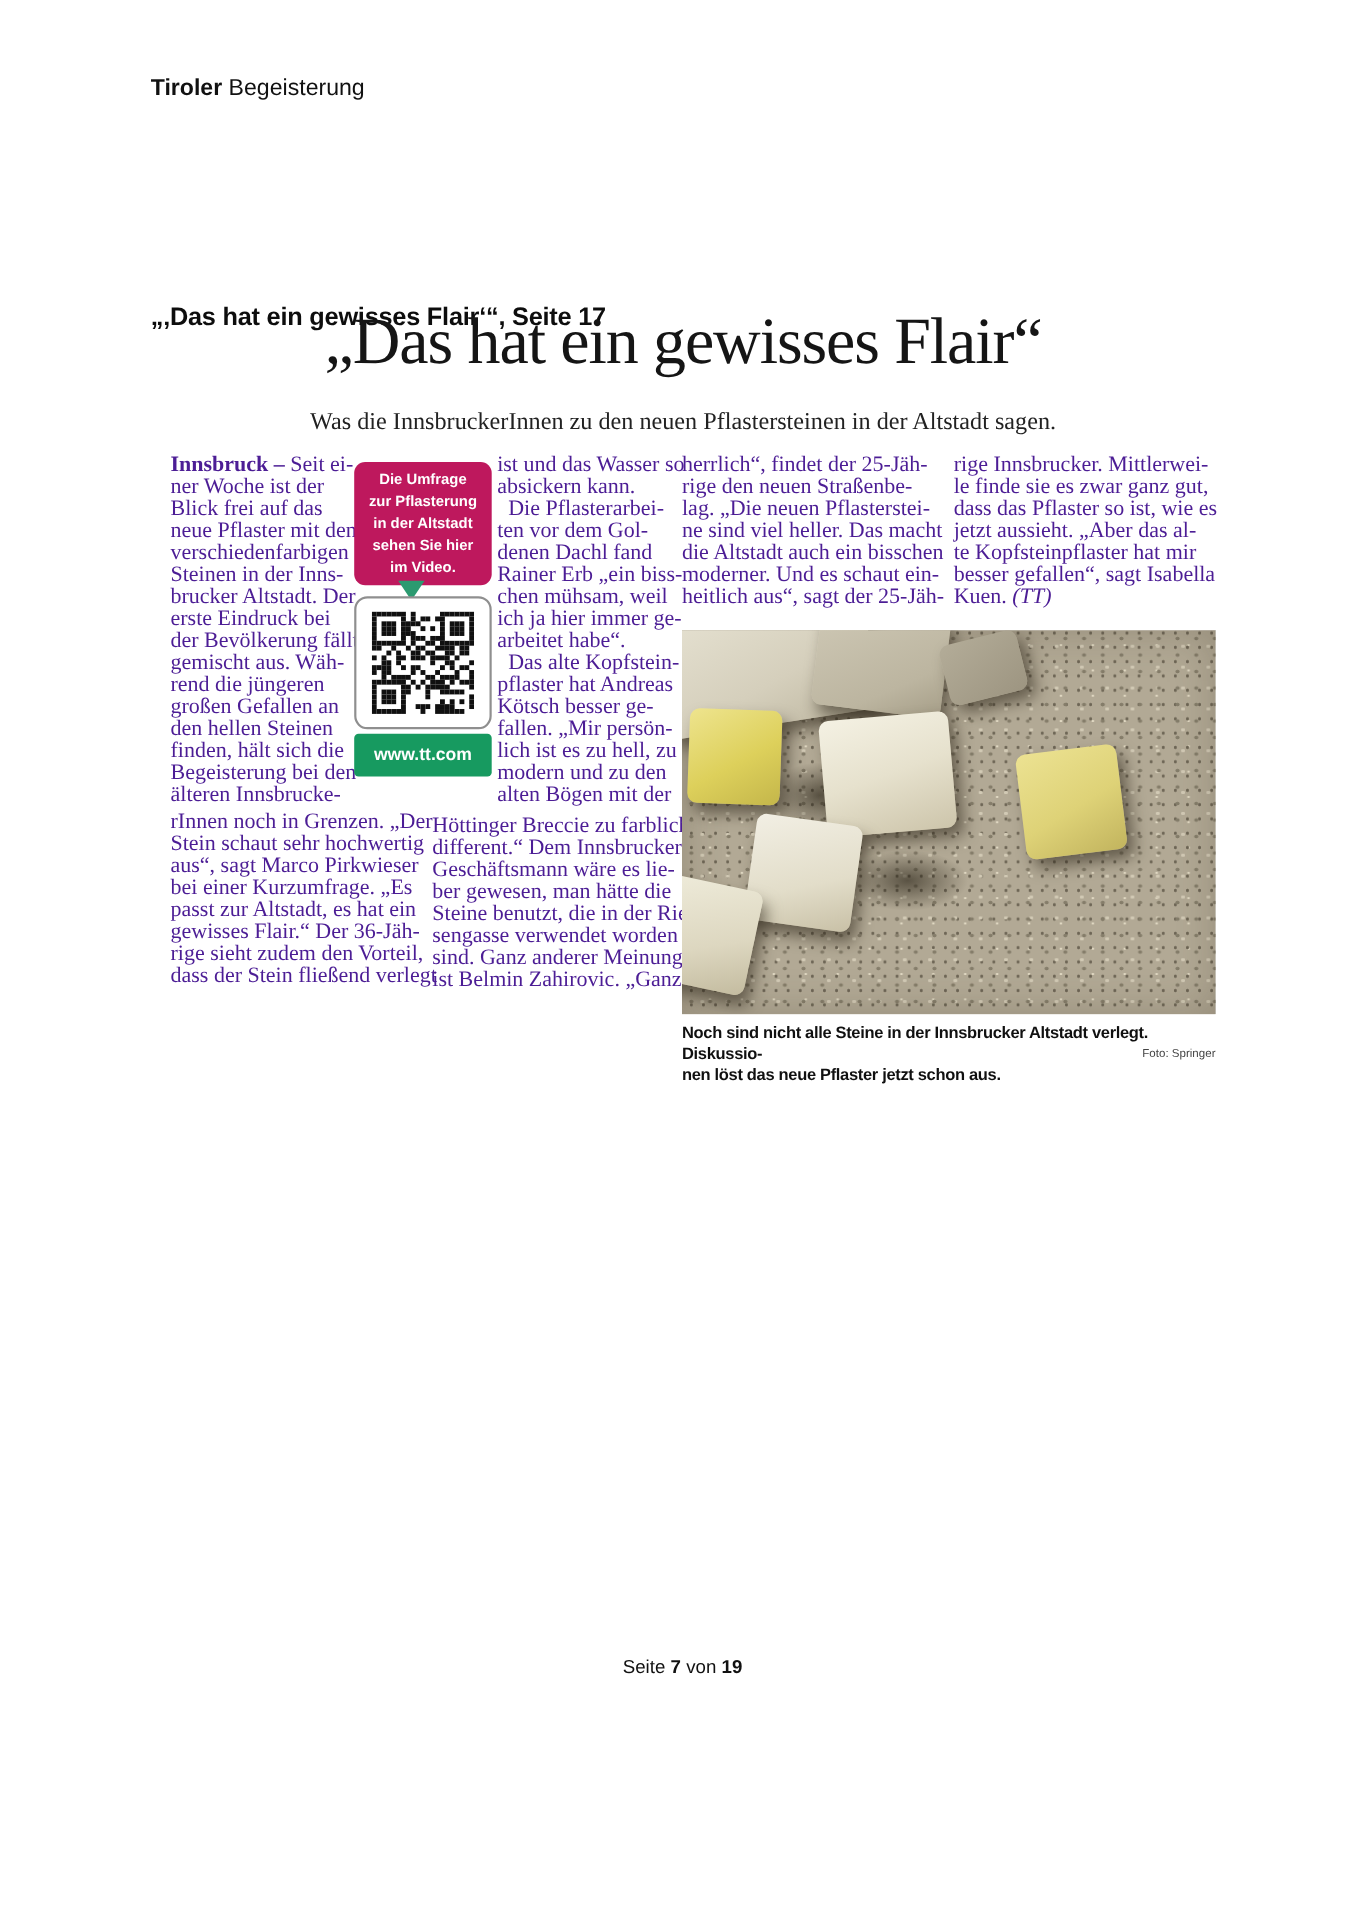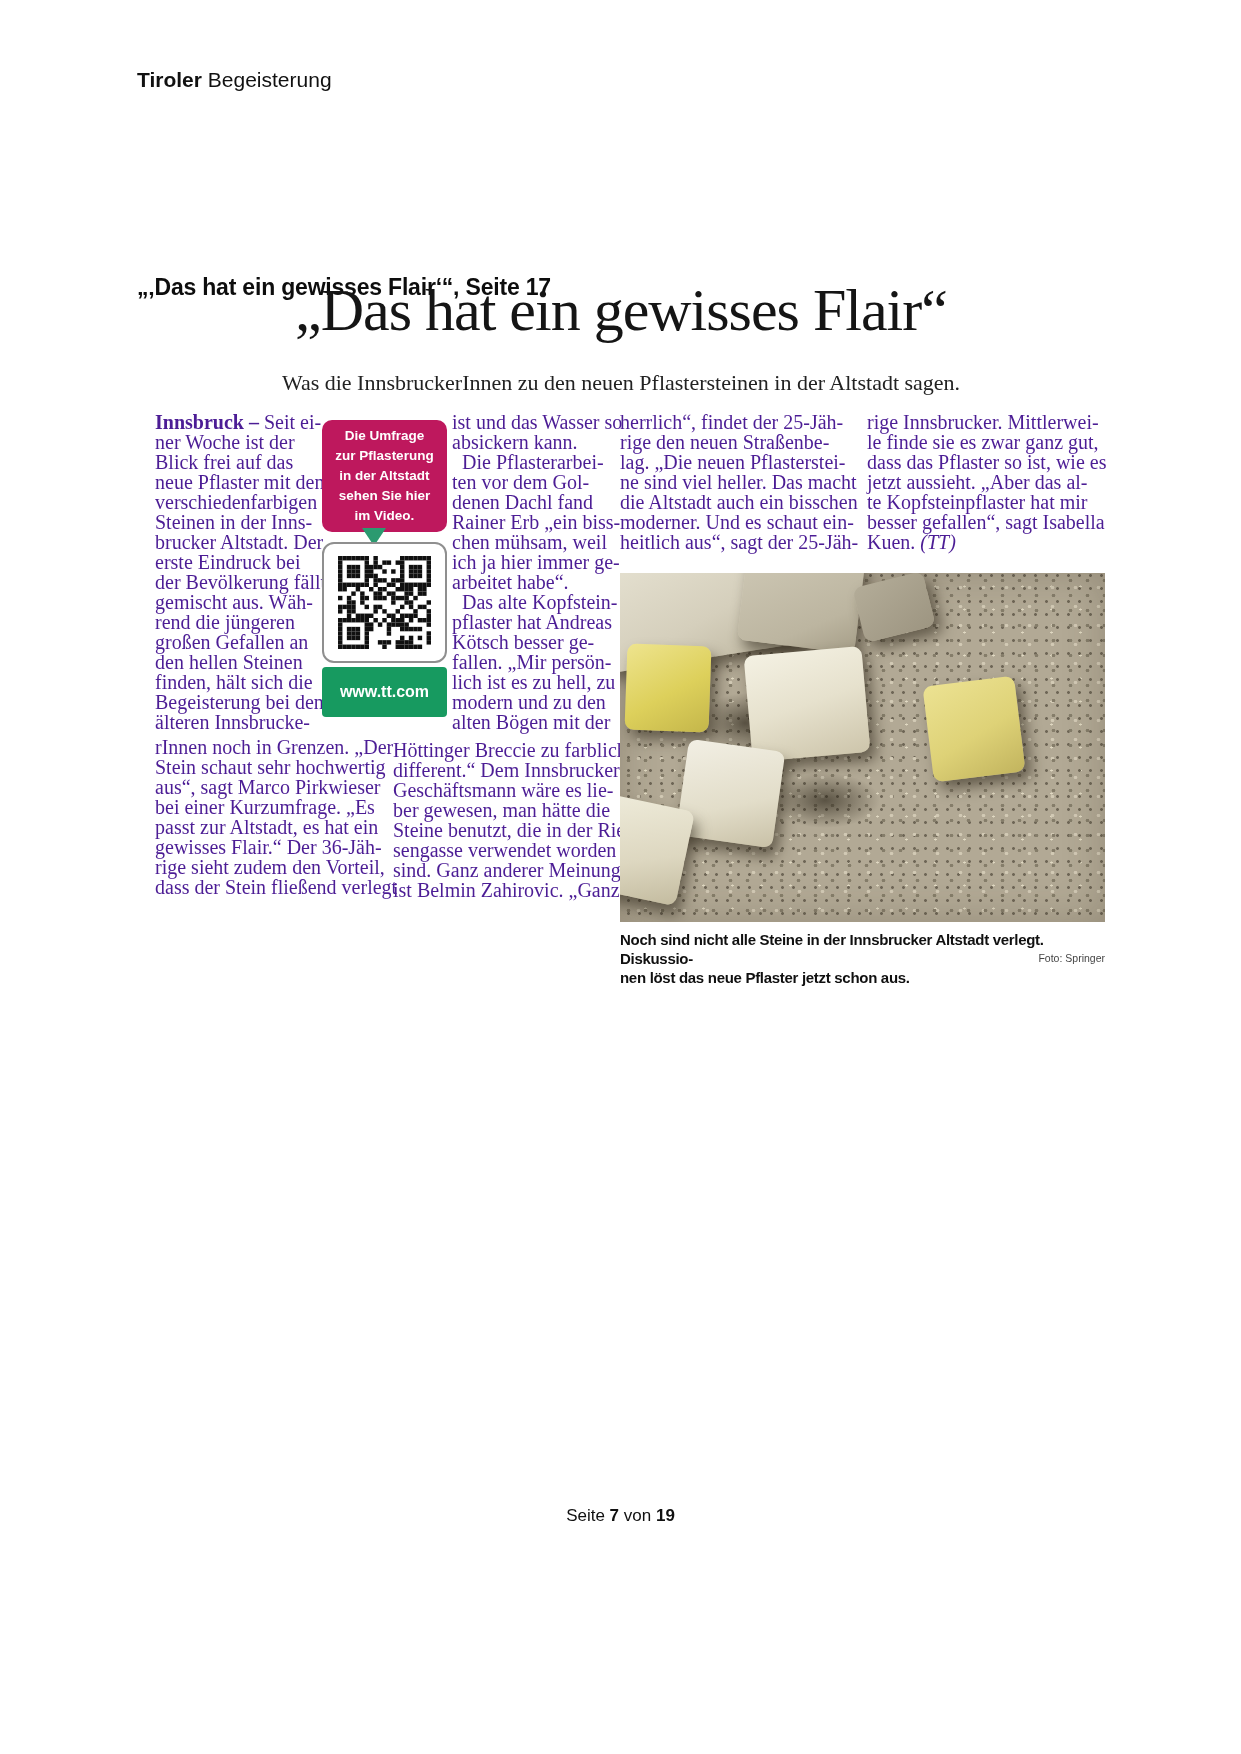--- a/index.html
+++ b/index.html
@@ -31,21 +31,21 @@
 
   
   .bubble{left:322px;top:420px;width:125px;height:112px;border-radius:10px;
           display:flex;align-items:center;justify-content:center;text-align:center;
           font-family:"Liberation Sans",sans-serif;font-weight:700;font-size:13.5px;
           line-height:20px;color:#ffffff;white-space:pre-line;}
   .bubble-tip{left:362px;top:528px;width:0;height:0;border-left:12px solid transparent;
               border-right:12px solid transparent;}
   .qr-box{left:322px;top:542px;width:125px;height:121px;background:#fff;border:2px solid #8f8f8f;
           border-radius:12px;box-sizing:border-box;display:flex;align-items:center;justify-content:center;}
-  .url-bar{left:322px;top:667px;width:125px;height:50px;border-radius:4px;
+  .url-bar{left:322px;top:667px;width:125px;height:39px;border-radius:4px;
            display:flex;align-items:center;justify-content:center;
            font-family:"Liberation Sans",sans-serif;font-weight:700;font-size:16px;color:#fff;}
 
   
   .photo{left:620px;top:573px;width:485px;height:349px;overflow:hidden;
          background-color:#b2a995;
          background-image:
            radial-gradient(#857d6a 1.5px, transparent 2.2px),
            radial-gradient(#d2cab5 1.5px, transparent 2.2px),
            radial-gradient(#6e6656 1px, transparent 1.6px),

